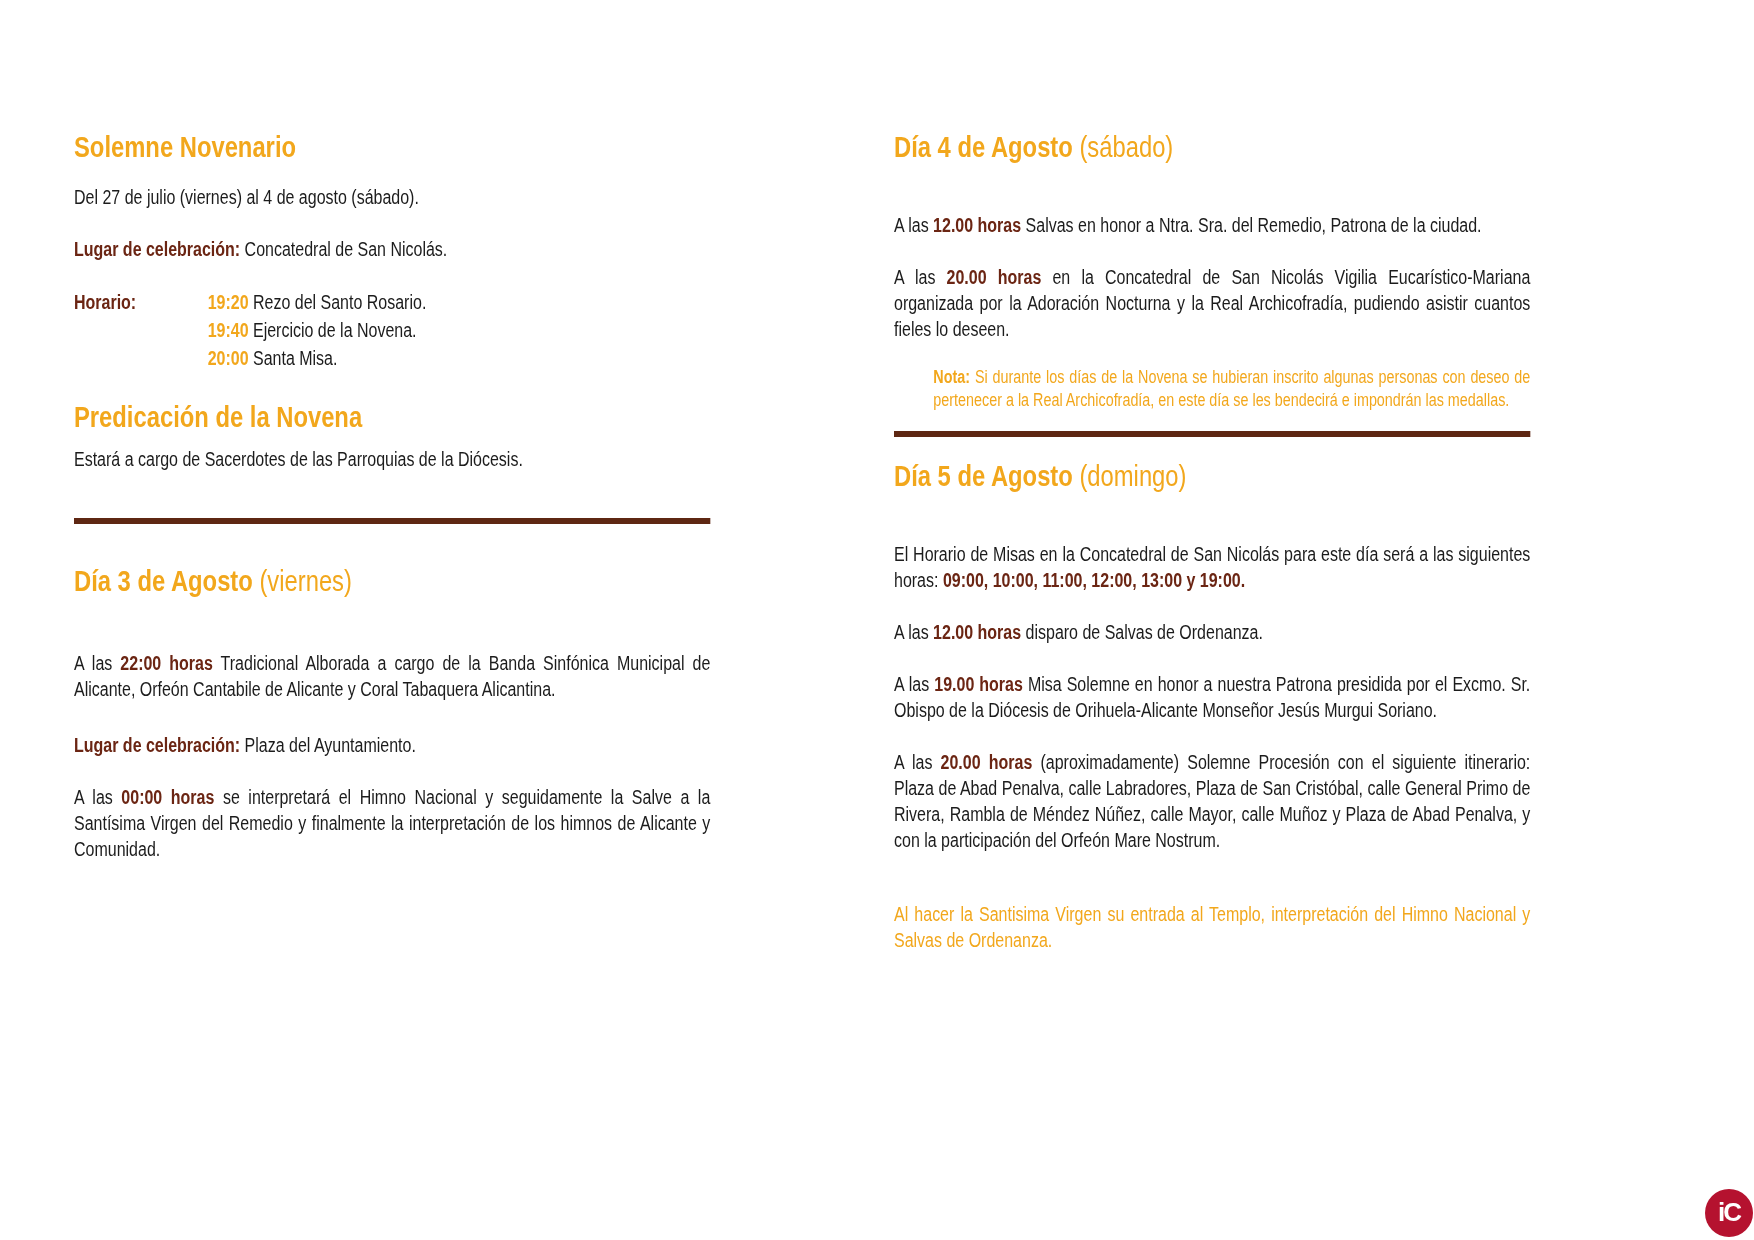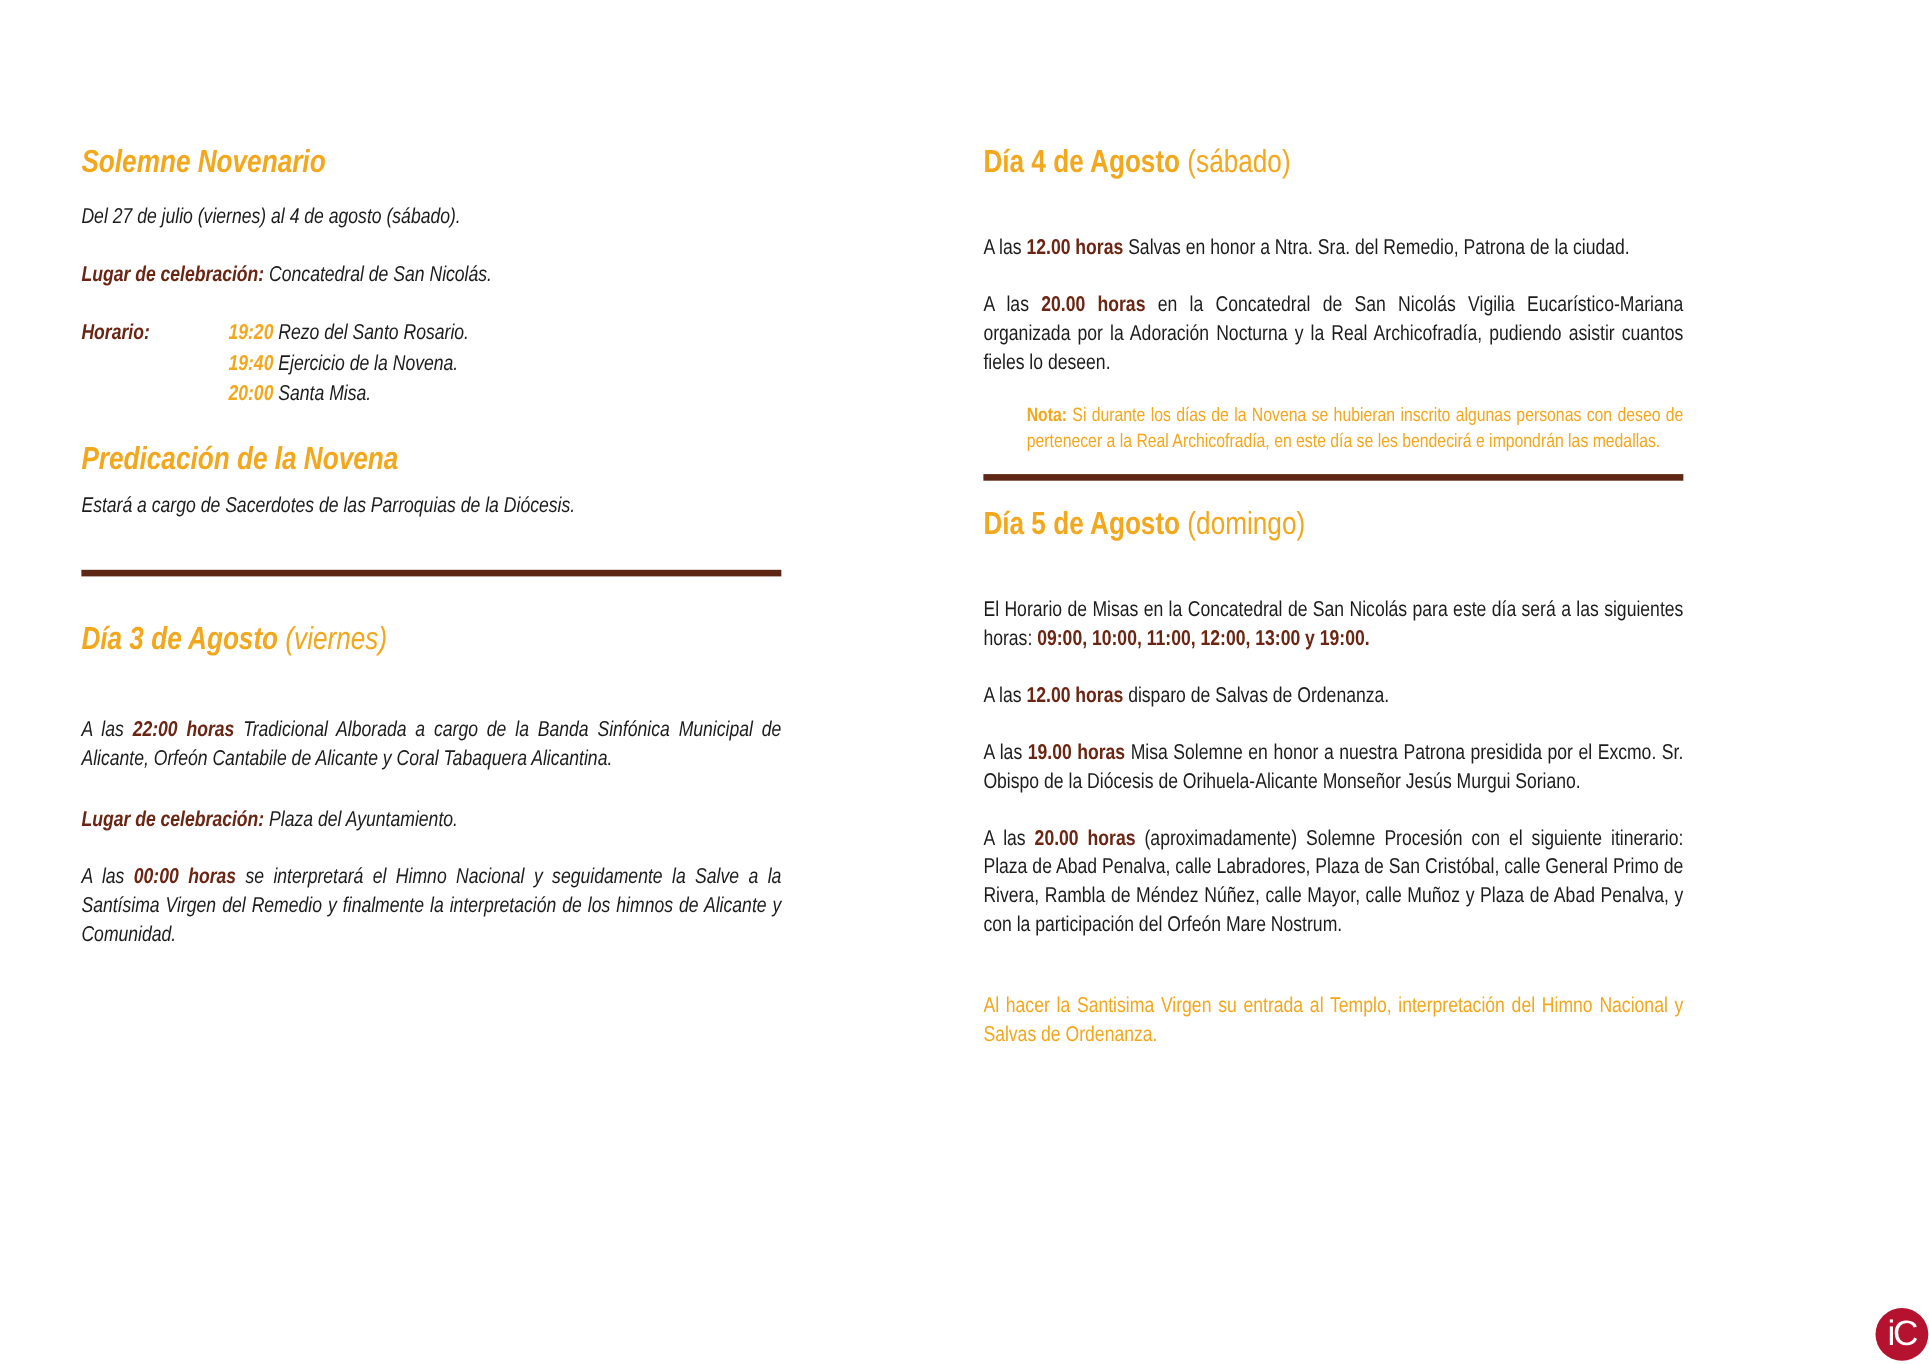--- a/index.html
+++ b/index.html
@@ -3,21 +3,21 @@
 <meta charset="utf-8">
 <style>
   html,body{margin:0;padding:0;}
   body{
     width:1754px;height:1240px;position:relative;overflow:hidden;
     background:#ffffff;
     font-family:"Liberation Sans","DejaVu Sans",sans-serif;
     color:#1c1c1c;
   }
   .col{position:absolute;top:0;}
-  #left-col{left:74px;font-style:italic;}
+  #left-col{left:74px;}
   #right-col{left:894px;}
   
   .col-inner{width:776px;transform:scaleX(0.82);transform-origin:left top;}
 
   h1{
     margin:0;font-size:29px;line-height:34px;font-weight:700;
     color:var(--heading_orange);letter-spacing:0;
   }
   .h1-sub{font-weight:400;}
   p{margin:0;font-size:19.5px;line-height:26px;text-align:justify;}
@@ -62,21 +62,21 @@
   [data-name="dia5-p3"]{margin-top:26px;}
   [data-name="dia5-p4"]{margin-top:26px;}
   [data-name="closing-note"]{margin-top:48px;}
 
   .logo{
     position:absolute;right:1px;bottom:3px;width:48px;height:48px;
     border-radius:50%;background:var(--logo_red);
     display:flex;align-items:center;justify-content:center;
   }
   .logo-text{
-    color:var(--logo_text);font-weight:400;font-size:32px;
+    color:var(--logo_text);font-weight:700;font-size:26px;
     letter-spacing:-2px;line-height:1;transform:translateY(-1px);
   }
 </style>
 </head>
 <body>
 
 <div class="col" id="left-col" data-name="left-column">
   <div class="col-inner" data-name="left-column-inner">
 
     <h1 data-name="novenario-title">Solemne Novenario</h1>

